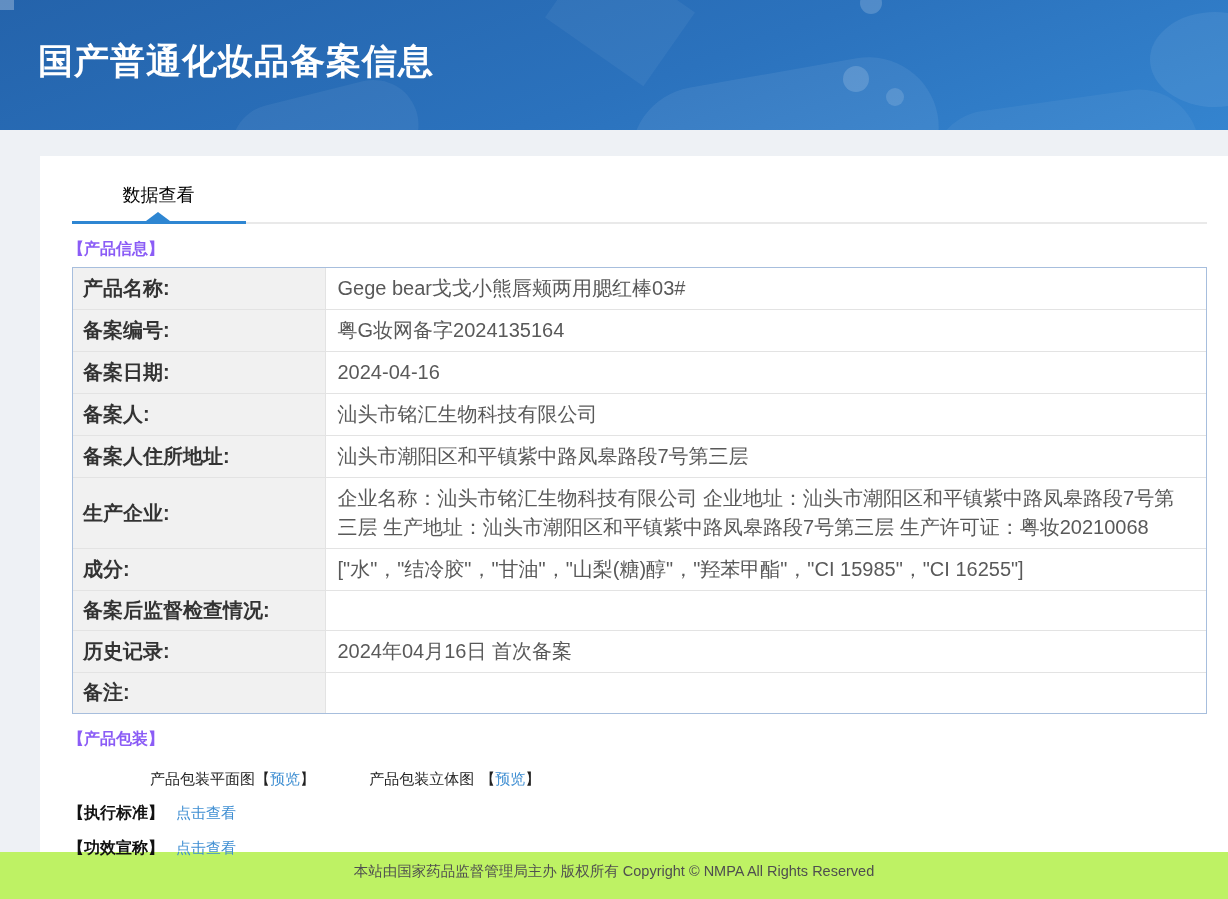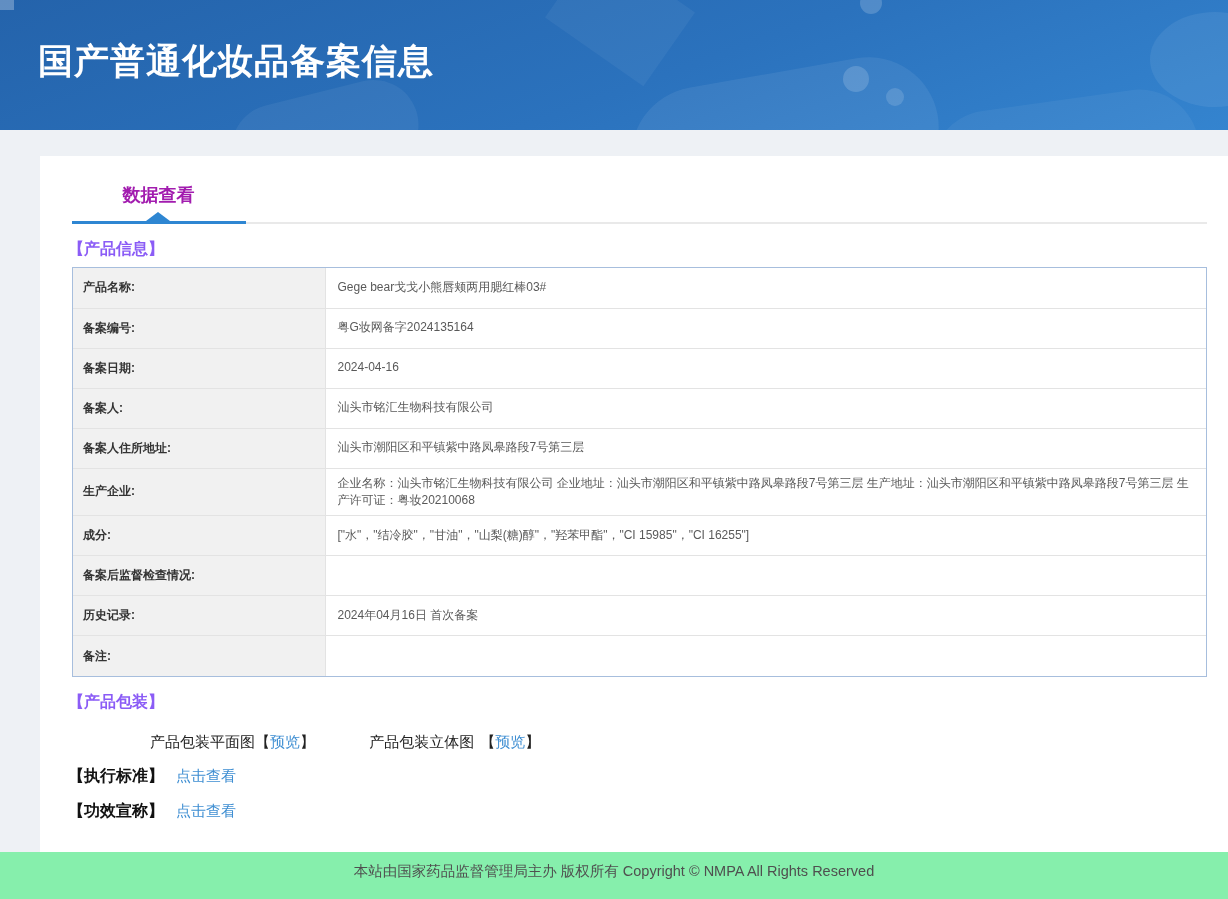--- a/index.html
+++ b/index.html
@@ -30,60 +30,60 @@
   
   .card {
     margin:26px 0 0 40px; width:1188px; height:696px;
     background:#ffffff;
   }
 
   
   .tabbar { position:relative; height:68px; }
   .tab {
     position:absolute; left:32px; top:27px; width:173px;
-    text-align:center; color:#a21caf; font-size:18px; font-weight:bold;
+    text-align:center; color:#000000; font-size:18px; font-weight:normal;
     cursor:pointer;
   }
   .tab-track { position:absolute; left:32px; bottom:0; width:1135px; height:2px; background:#e9e9e9; }
   .tab-active { position:absolute; left:32px; bottom:0; width:174px; height:3px; background:#2e86d2; }
   .tab-caret {
     position:absolute; left:106px; bottom:3px; width:0; height:0;
     border-left:12px solid transparent; border-right:12px solid transparent;
     border-bottom:9px solid #2e86d2;
   }
 
   .section-title {
     margin:15px 0 7px 28px; font-size:16px; font-weight:bold; color:#8b5cf6;
   }
 
   
   .table-wrap { margin-left:32px; width:1135px; border:1px solid #a7bedd; }
   table { width:100%; border-collapse:collapse; }
-  th,td { height:40px; vertical-align:middle; font-size:12px; }
+  th,td { height:40px; vertical-align:middle; font-size:20px; }
   tr:not(:last-child) th, tr:not(:last-child) td { border-bottom:1px solid #e3e3e3; }
   th {
     width:252px; background:#f1f1f1; text-align:left; padding-left:10px;
     font-weight:bold; color:#333; border-right:1px solid #e3e3e3;
   }
   td { padding:6px 14px 6px 12px; color:#595959; line-height:1.45; }
 
   
   .pkg-line { margin:20px 0 0 110px; font-size:15px; color:#222; }
   .pkg-item { display:inline-block;text-align:right; }
   .pkg-item + .pkg-item { margin-left:50px; }
   .stereo-gap { margin-left:6px; }
   a.link { color:#3e8ed2; text-decoration:none; cursor:pointer; }
   .std-line { margin:14px 0 0 28px; font-size:16px; }
   .std-line .bold { font-weight:bold; color:#111; }
   .std-line a.link { margin-left:12px; font-size:15px; }
 
   
   .footer {
     height:47px; display:flex; align-items:flex-start; justify-content:center;
-    padding-top:10px; background:#86efac;
+    padding-top:10px; background:#bef264;
   }
   .footer span { color:#4f4f4f; font-size:14.5px; }
 </style>
 </head>
 <body>
 
 <div class="banner">
   <div class="deco corner"></div>
   <div class="deco d5"></div>
   <div class="deco d1"></div>

